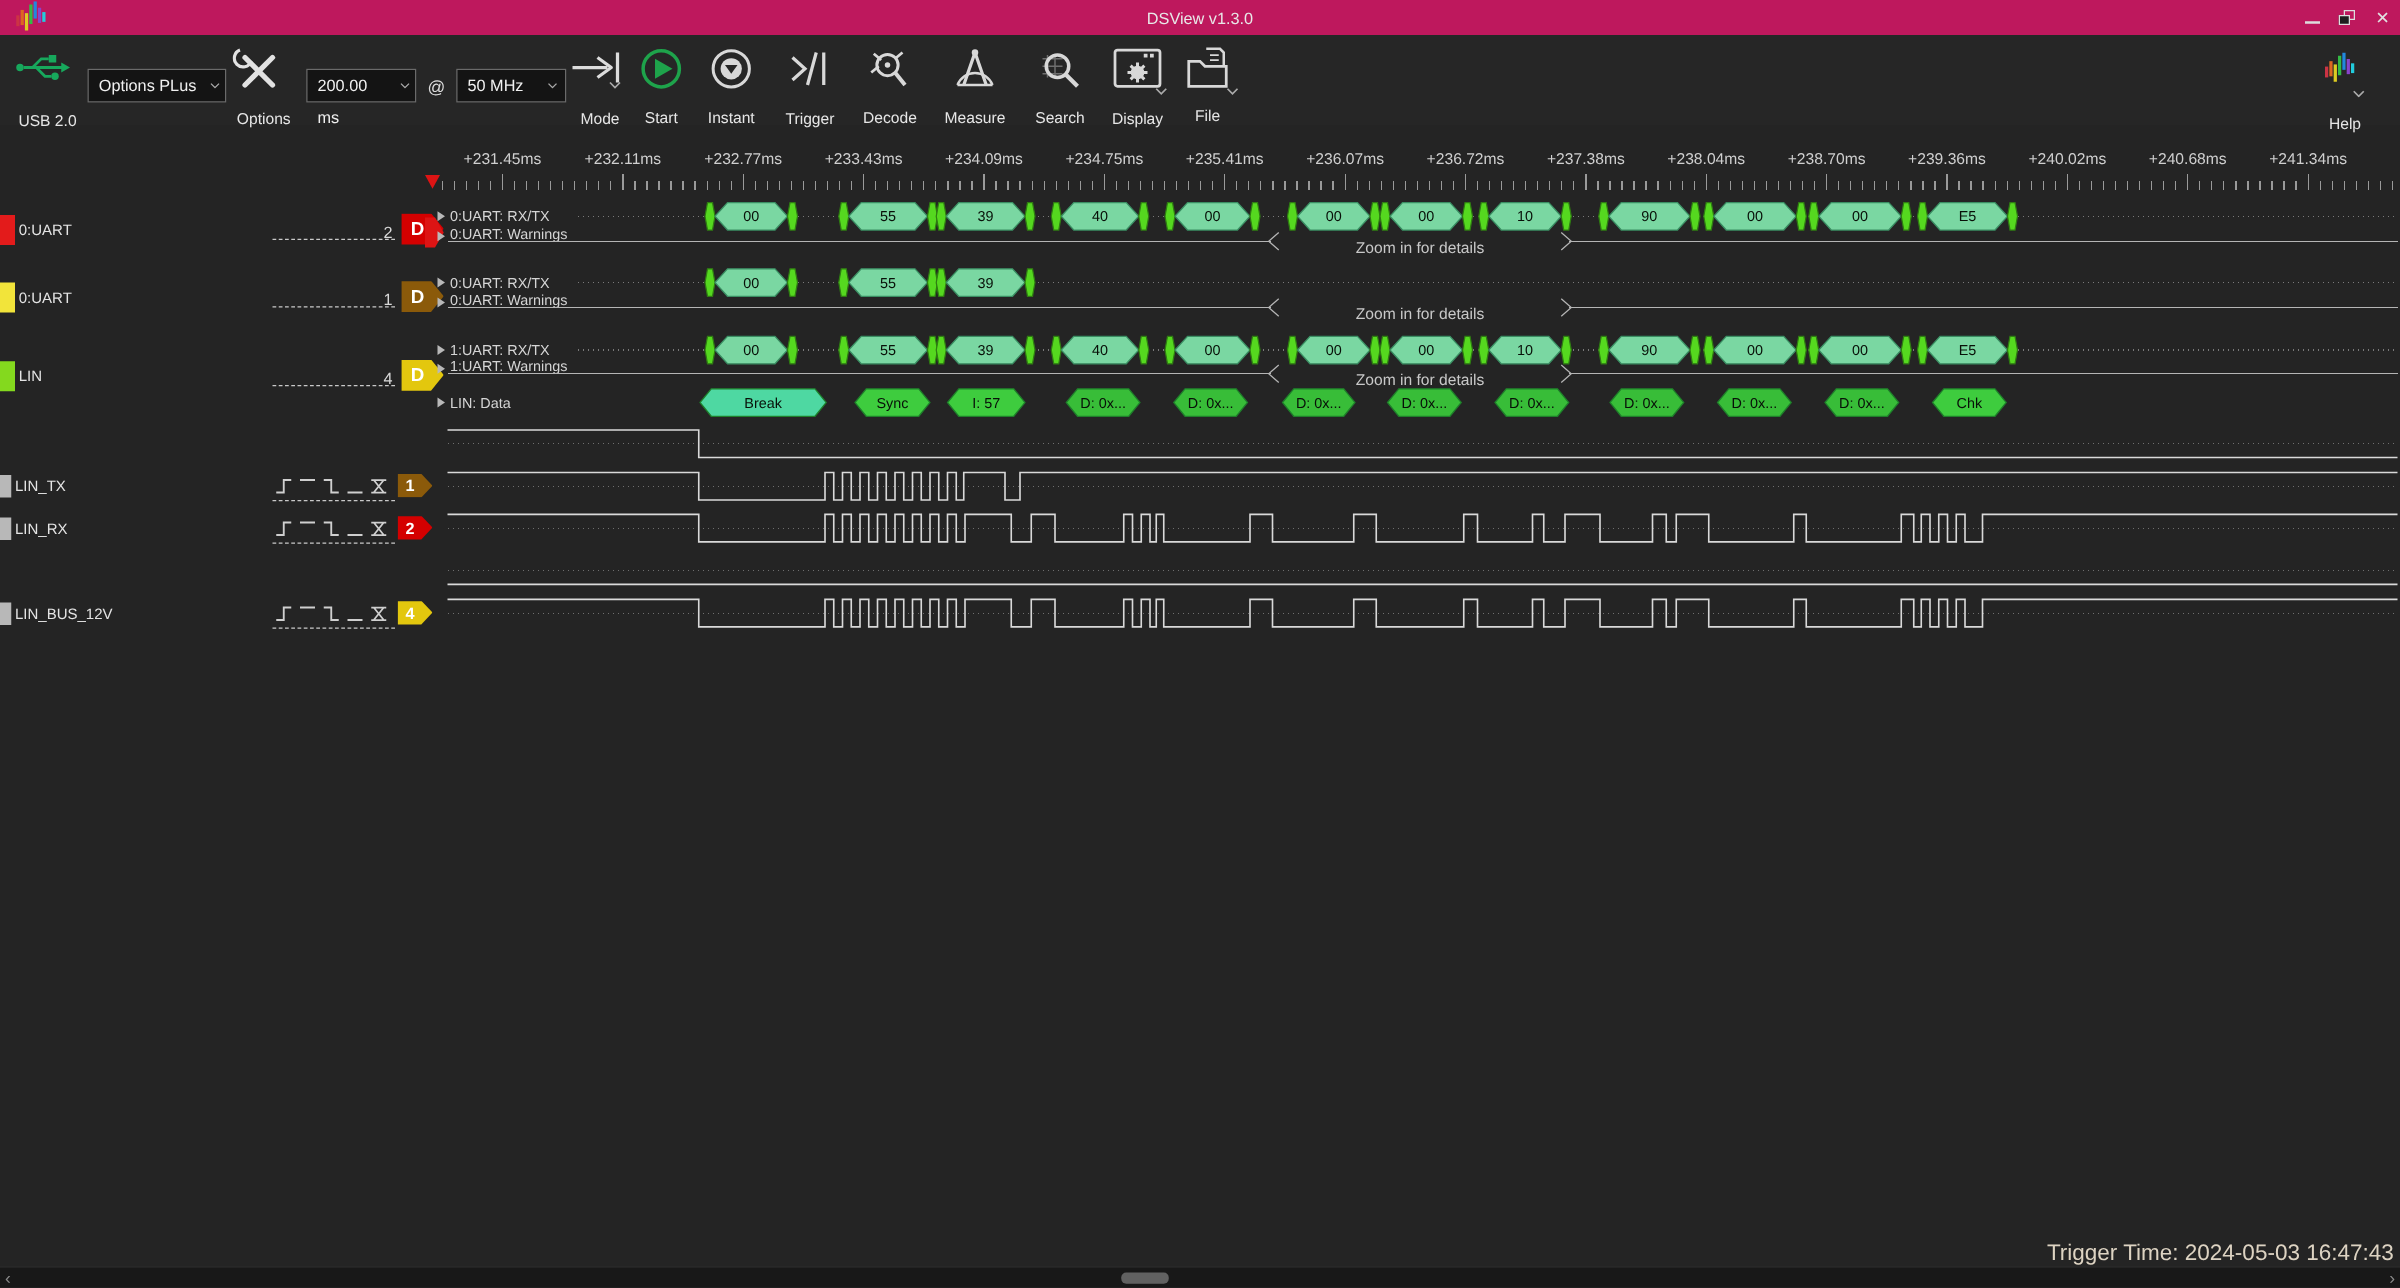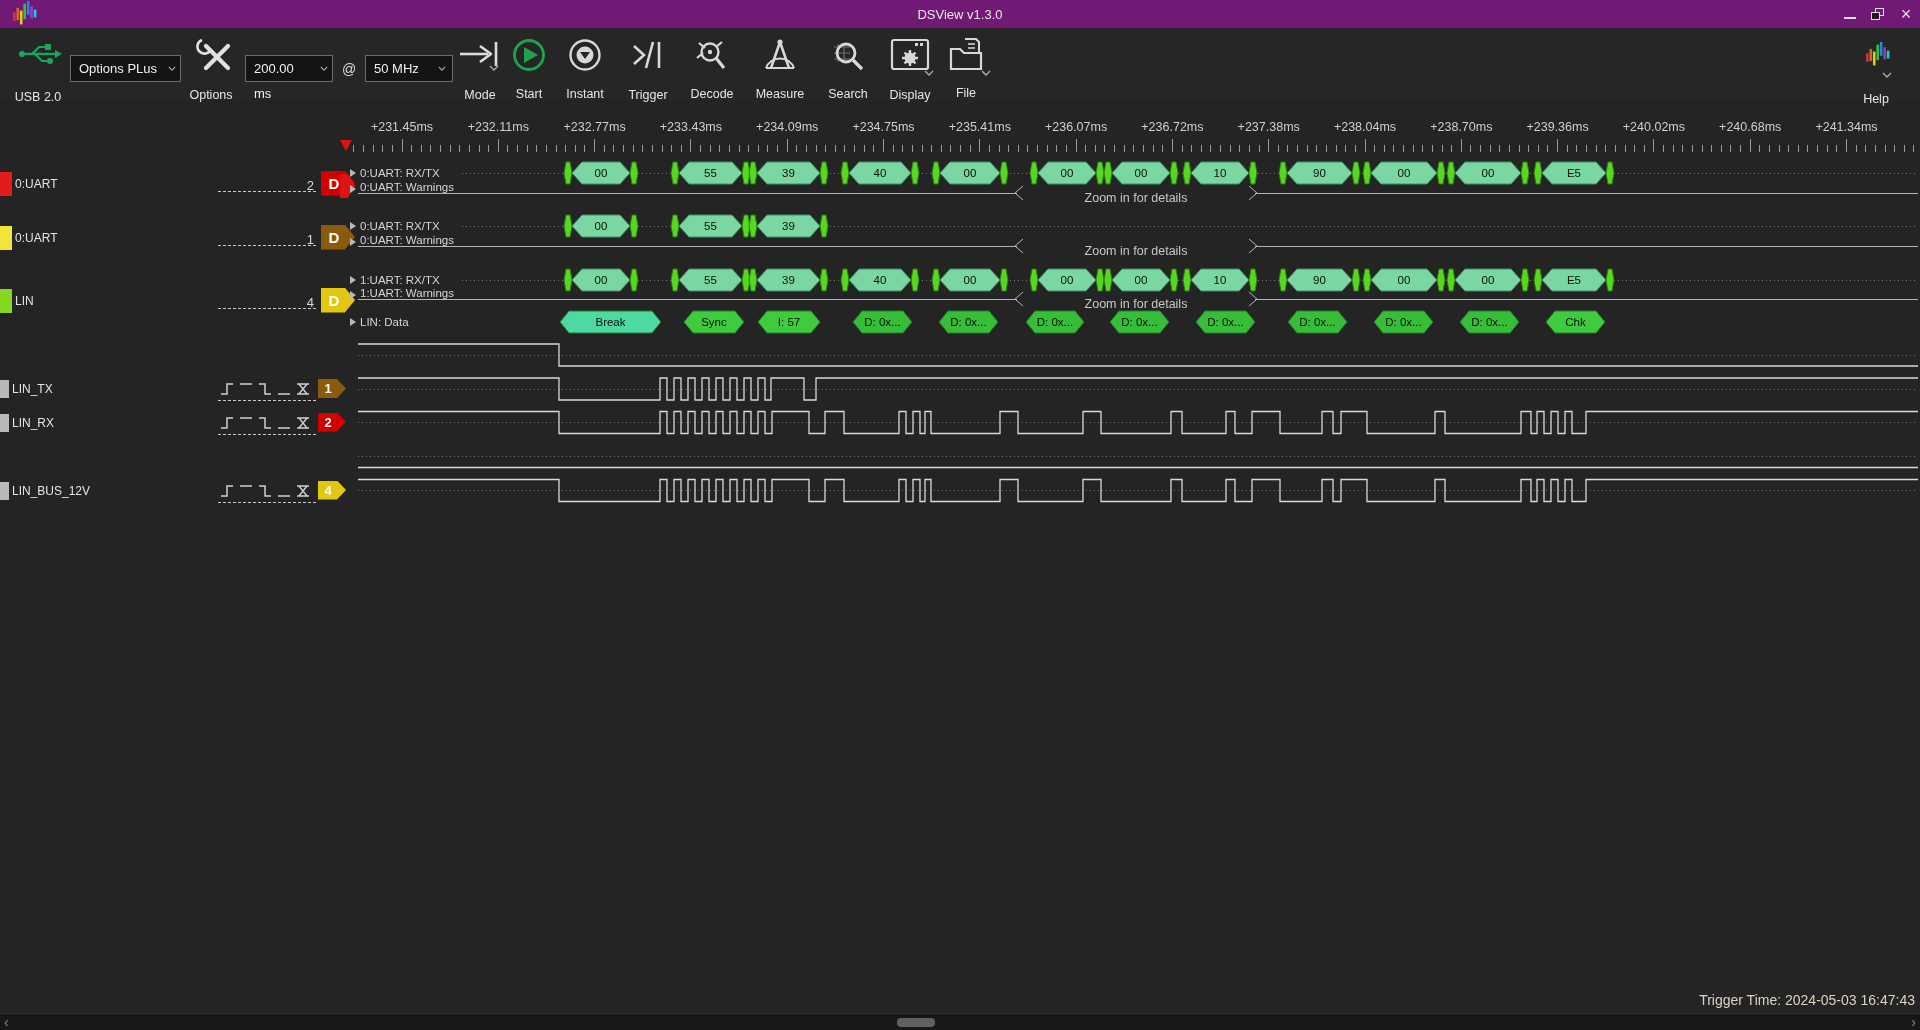--- a/index.html
+++ b/index.html
@@ -1,32 +1,32 @@
 <!DOCTYPE html>
 <html><head>
 <meta charset="utf-8">
 <style>
   * { margin:0; padding:0; box-sizing:border-box; }
   html,body { width:1920px; height:1030px; overflow:hidden; background:#232323;
     font-family:"Liberation Sans", sans-serif; }
   #app { position:relative; width:1920px; height:1030px; background:#242424; color:#e6e6e6; }
 
   
-  .titlebar { position:absolute; left:0; top:0; width:1920px; height:28px; background:#701a75; }
+  .titlebar { position:absolute; left:0; top:0; width:1920px; height:28px; background:#be185d; }
   .title { position:absolute; left:0; right:0; top:7px; text-align:center; font-size:13px; color:#e8e8e8; }
   .win-btn { position:absolute; top:4px; width:24px; height:20px; text-align:center; color:#e0e0e0; cursor:default; }
   .wb-min { left:1838px; } .wb-min i { display:block; width:12px; height:2px; background:#ddd; margin:13px auto 0; }
   .wb-rst { left:1866px; }
   .wb-rst .r1 { position:absolute; left:9px; top:4px; width:9px; height:8px; border:1.5px solid #ddd; }
   .wb-rst .r2 { position:absolute; left:5px; top:8px; width:9px; height:8px; border:1.5px solid #ddd; background:#1e1e1e; }
   .wb-close { left:1894px; font-size:18px; line-height:20px; }
 
   
   .toolbar { position:absolute; left:0; top:28px; width:1920px; height:72px; background:#262626; }
-  .tool { position:absolute; text-align:right; }
+  .tool { position:absolute; text-align:left; }
   .tool-label { position:absolute; top:50px; left:50%; transform:translateX(-50%);
     font-size:12.5px; color:#e6e6e6; white-space:nowrap; }
   .combo { position:absolute; top:27px; height:27px; background:#141414; border:1px solid #6a6a6a;
     color:#f0f0f0; font-size:13px; line-height:25px; padding:0 18px 0 8px; }
   .combo .car { position:absolute; right:4px; top:10px; width:8px; height:5px; }
   .at { position:absolute; left:342px; top:33px; font-size:14px; color:#ddd; }
   .caret-sm { position:absolute; width:10px; height:6px; }
 
   
   .tabbar { position:absolute; left:0; top:100px; width:1920px; height:48px; }
@@ -47,21 +47,21 @@
     clip-path:polygon(0 0,70% 0,100% 50%,70% 100%,0 100%); }
   .badge { position:absolute; left:318px; top:3px; width:28px; height:19px; color:#fff;
     font-size:13px; font-weight:bold; text-align:center; line-height:19px; padding-right:8px;
     clip-path:polygon(0 0,68% 0,100% 50%,68% 100%,0 100%); }
   .trig-icons { position:absolute; left:219px; top:5px; }
 
   
   #overlay { position:absolute; left:0; top:0; width:1920px; height:1030px; pointer-events:none; }
 
   
-  .trigtime { position:absolute; right:5px; top:992px; font-size:14px; color:#ddd3c2; }
+  .trigtime { position:absolute; right:5px; top:992px; font-size:18px; color:#ddd3c2; }
   .hscroll { position:absolute; left:0; top:1013px; width:1920px; height:17px; background:#181818; border-top:1px solid #2e2e2e; }
   .hs-handle { position:absolute; left:897px; top:4px; width:38px; height:9px; background:#616161; border-radius:4px; }
   .hs-arrow { position:absolute; top:0px; font-size:14px; color:#8a8a8a; line-height:16px; }
   .hs-left { left:4px; } .hs-right { right:4px; }
 
   svg text { font-family:"Liberation Sans", sans-serif; }
 </style>
 </head>
 <body>
 

